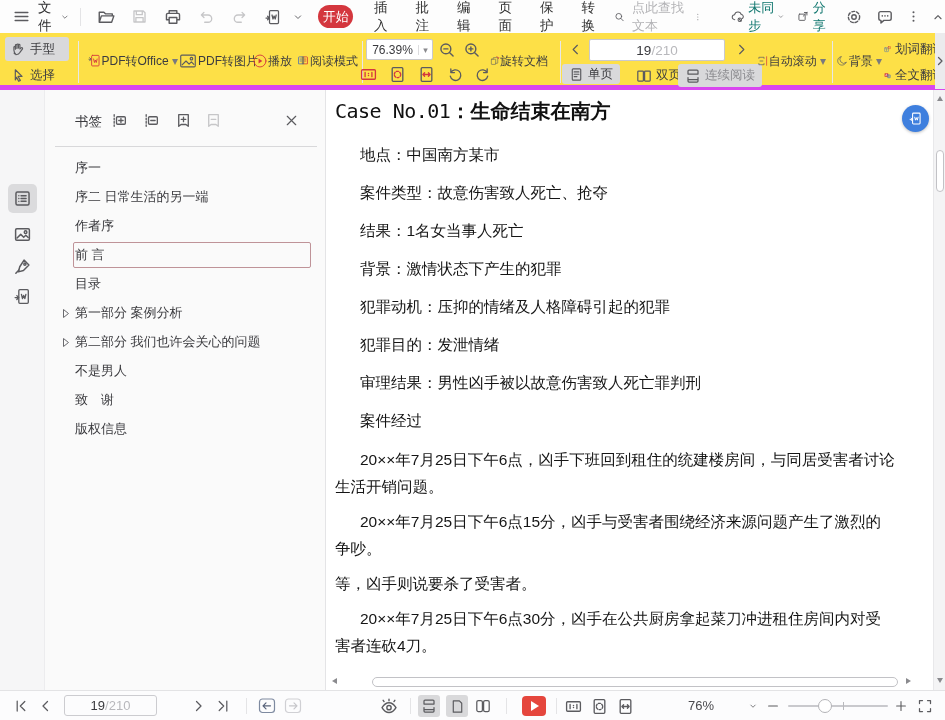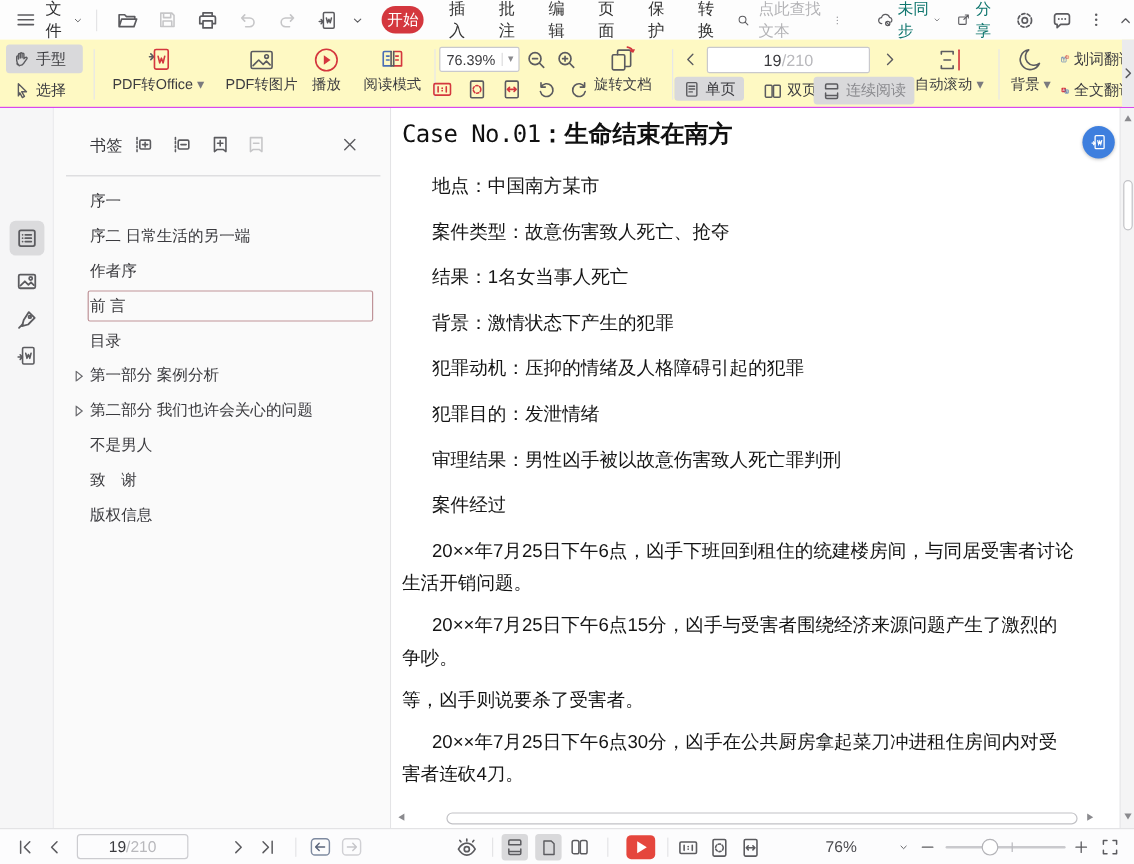--- a/index.html
+++ b/index.html
@@ -16,24 +16,24 @@
   #titlebar { left:0; top:0; width:945px; height:33px; background:#fdfdfd; display:flex; align-items:center; }
   #titlebar .itm { display:flex; align-items:center; justify-content:center; }
   .menu-label { font-size:13.5px; color:#2f2f31; }
   .tab { font-size:13.5px; color:#333; padding:0 7px; }
   .home-pill { background:#d4373e; color:#fff; font-size:13px; border-radius:12px; width:48px; height:23px; display:flex; align-items:center; justify-content:center; }
   .vsep { width:1px; height:18px; background:#e4e4e6; }
   .ph { font-size:13px; color:#b3b3b6; }
   .gray13 { font-size:13px; color:#0f766e; }
 
   
-  #toolbar { left:0; top:33px; width:945px; height:57px; background:#fef9c3; border-bottom:1px solid #d946ef;padding-left:44px; }
+  #toolbar { left:0; top:33px; width:945px; height:57px; background:#fde047; border-bottom:5px solid #d946ef;padding-left:44px; }
   .tbv { position:absolute; width:1px; background:#e7e7e9; top:8px; height:42px; }
   .tool-lbl { font-size:12px; color:#3c3c40; text-align:center; white-space:nowrap; }
-  .bigbtn { position:absolute; top:3px; height:52px; display:flex; flex-direction:column; align-items:center; padding:2px 0 4px; }
+  .bigbtn { position:absolute; top:3px; height:52px; display:flex; flex-direction:row; align-items:center; padding:2px 0 4px; }
   .pillsel { background:#d9d9db; border-radius:3px; }
   .rowbtn { display:flex; align-items:center; gap:4px; font-size:12.5px; color:#3c3c40; white-space:nowrap; }
   .muted { color:#8a8a8e; }
   .zoombox { border:1px solid #c9c9cd; border-radius:2px; background:#fff; display:flex; align-items:center; font-size:12px; color:#3a3a3e; }
   .pageinput { border:1px solid #c9c9cd; border-radius:2px; background:#fff; display:flex; align-items:center; justify-content:center; font-size:13.5px; }
   .pgray { color:#b8b8bc; }
   .chev { display:flex; align-items:center; }
 
   
   #leftrail { left:0; top:90px; width:45px; height:600px; background:#f6f6f7; border-right:1px solid #ececee; }

